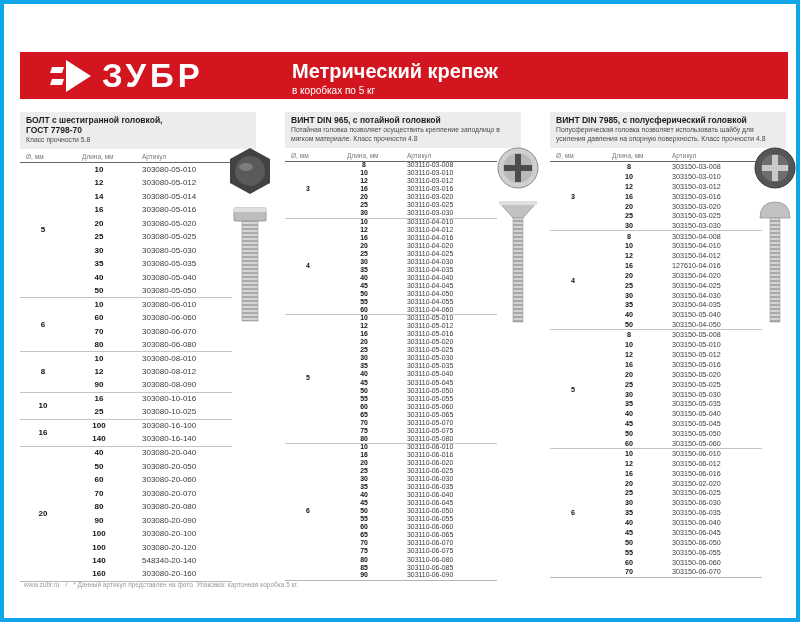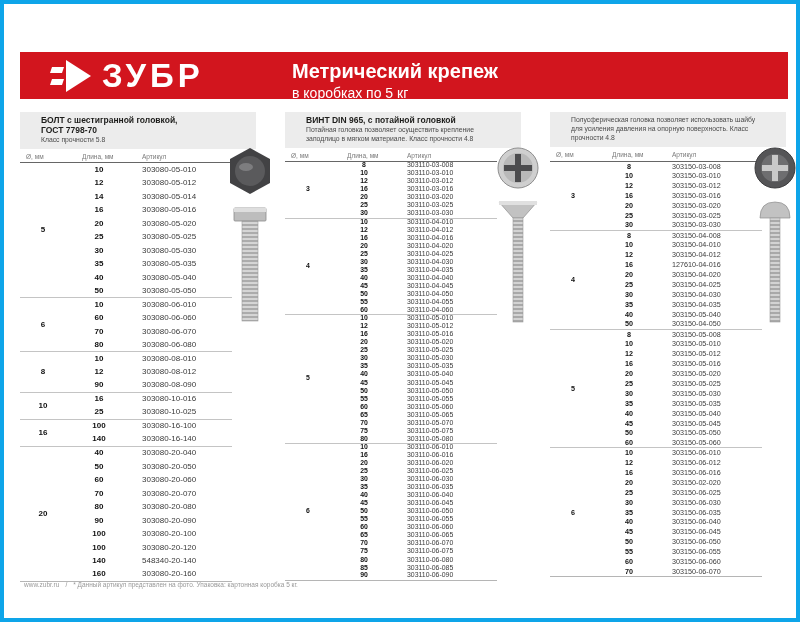--- a/index.html
+++ b/index.html
@@ -9,27 +9,27 @@
           border:4px solid #0ea5e9; overflow:hidden; }
 
   
   .header-band { position:absolute; left:16px; top:48px; width:768px; height:47px;
                  background:#d2151e; display:flex; align-items:center; }
   .logo-row { display:flex; align-items:center; margin-left:30px; }
   .logo-icon { margin-right:10px; display:block; }
   .brand-word { color:#fff; font-size:33px; font-weight:bold; letter-spacing:4px; line-height:1; }
   .header-title-block { position:absolute; left:272px; top:8px; color:#fff; }
   .header-title { font-size:20px; font-weight:bold; line-height:1.15; }
-  .header-subtitle { font-size:14px; font-weight:normal; margin-top:2px; }
+  .header-subtitle { font-size:10px; font-weight:normal; margin-top:2px; }
 
   
   .columns { position:absolute; left:16px; top:108px; width:768px;
              display:flex; gap:29px; }
   .section { position:relative; width:236px; }
-  .section-header { background:#ececec; min-height:35px; padding:3px 21px 4px; }
+  .section-header { background:#ececec; min-height:35px; padding:3px 6px 4px; }
   .sec-title { font-size:8.5px; font-weight:bold; color:#1d1d1b;
                line-height:1.18; white-space:pre-line; }
   .sec-sub { font-size:6.8px; color:#4a4a4a; line-height:1.3; margin-top:1px; }
 
   
   .spec-table { border-collapse:collapse; width:212px; margin-top:2px;
                 border-bottom:1px solid #b5b5b5; table-layout:fixed; }
   .spec-table th { font-size:6.5px; font-weight:normal; color:#7a7a7a;
                    text-align:left; border-bottom:1px solid #666; height:12px;
                    vertical-align:middle; }
@@ -484,20 +484,21 @@
           <path d="M20 10 h6 v11 h11 v6 h-11 v11 h-6 v-11 h-11 v-6 h11 z" fill="#4c4c4e"></path>
           <polygon points="4,58 42,58 28,74 18,74" fill="#c2c2c2" stroke="#8e8e8e" stroke-width="0.7"></polygon>
           <rect x="4" y="57" width="38" height="4" fill="#e0e0e0"></rect>
           <rect x="18" y="74" width="10" height="104" fill="url(#thrB)" stroke="#999" stroke-width="0.6"></rect>
         </svg>
       </div>
     </section>
 
     <section class="section">
       <div class="section-header">
+        <h2 class="sec-title">ВИНТ DIN 7985, с полусферический головкой</h2>
         <p class="sec-sub">Полусферическая головка позволяет использовать шайбу для усиления давления на опорную поверхность. Класс прочности 4.8</p>
       </div>
       <table class="spec-table t2">
         <thead>
           <tr>
             <th class="h-dia">Ø, мм</th>
             <th class="h-len">Длина, мм</th>
             <th class="h-art">Артикул</th>
           </tr>
         </thead>

